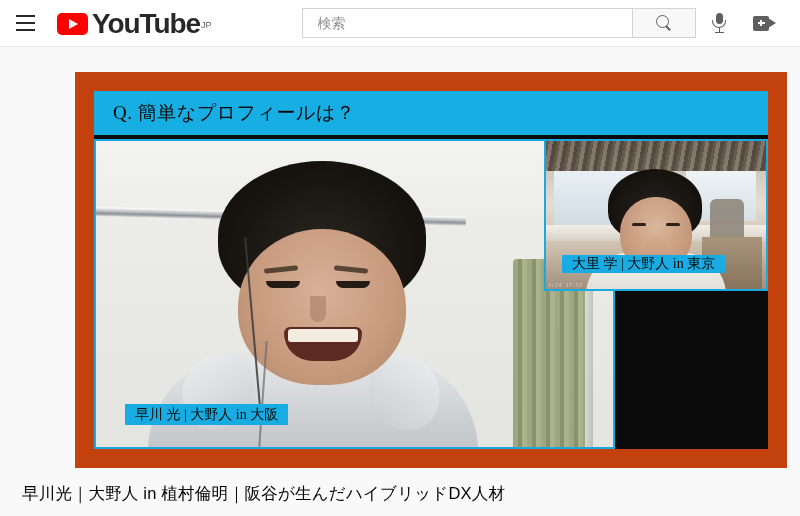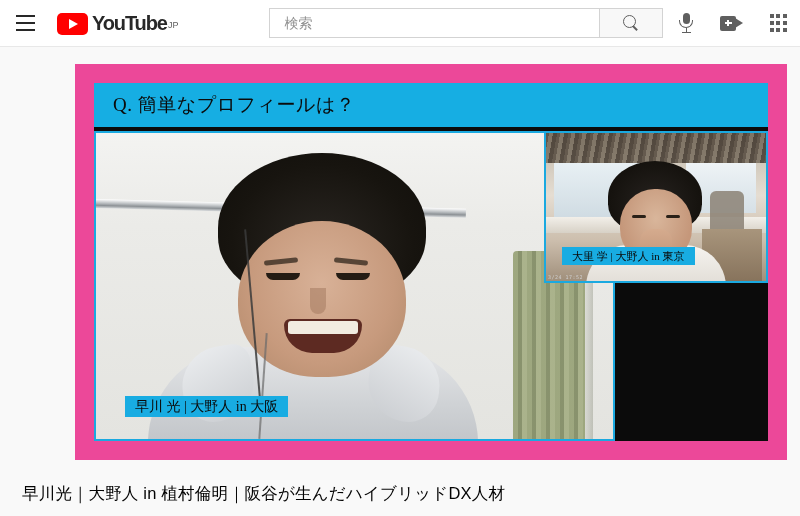--- a/index.html
+++ b/index.html
@@ -34,21 +34,21 @@
     display: flex; align-items: center; justify-content: center; margin-top: 1px;
   }
   .yt-play .tri {
     width: 0; height: 0;
     border-top: 5px solid transparent;
     border-bottom: 5px solid transparent;
     border-left: 9px solid #ffffff;
     margin-left: 2px;
   }
   .yt-word {
-    font-size: 20px; font-weight: bold; color: #282828;
+    font-size: 28px; font-weight: bold; color: #282828;
     letter-spacing: -1.1px; margin-left: 4px; line-height: 23px;
     font-family: "Liberation Sans", sans-serif;
   }
   .yt-country {
     font-size: 9px; color: #606060; margin-left: 1px; margin-top: 8px;
     line-height: 10px; font-weight: normal;
   }
 
   
   .search-area { display: flex; align-items: center; margin-left: 55px; padding-left: 36px; }
@@ -113,22 +113,22 @@
      background:#5f5f5f; border-radius: 7px 7px 2px 2px; }
   .icon-bell .knob { position:absolute; left:7.5px; top:0px; width:3px; height:3.4px; background:#5f5f5f; border-radius:50%; }
   .icon-bell .rim { position:absolute; left:0px; top:14px; width:18px; height:2.2px; background:#5f5f5f; border-radius:1px; }
   .icon-bell .clap { position:absolute; left:6.5px; top:16px; width:5px; height:3.4px; background:#5f5f5f; border-radius: 0 0 3px 3px; }
 
   
   .page-bg { position:absolute; left:0; top:47px; width:800px; height:469px; background:#f9f9f9; }
 
   
   .player {
-    position: absolute; left: 75px; top: 64px; width: 712px; height: 396px;
-    background: #ec4899;
+    position: absolute; left: 75px; top: 72px; width: 712px; height: 396px;
+    background: #c2410c;
   }
   .video-inner {
     position: absolute; left: 19px; top: 19px; width: 674px; height: 358px;
     background: #0b0b0b; overflow: hidden;
   }
 
   
   .q-banner {
     position: absolute; left: 0; top: 0; width: 674px; height: 44px;
     background: #16aee3;
@@ -337,21 +337,21 @@
   .nameplate {
     position: absolute;
     background: #18ace2;
     display: flex; align-items: center;
     padding: 0 10px;
     font-family: "Liberation Serif", "DejaVu Serif", serif;
     color: #0a0a0a;
     white-space: nowrap;
   }
   .np-main { left: 29px; bottom: 22px; height: 21px; font-size: 14px; }
-  .np-tr { left: 16px; bottom: 16px; height: 18px; font-size: 11px; }
+  .np-tr { left: 16px; bottom: 16px; height: 18px; font-size: 14px; }
   .np-br { left: 16px; bottom: 16px; height: 18px; font-size: 12.5px; }
 
   .timestamp {
     position: absolute; left: 2px; bottom: 1px;
     font-size: 5px; color: #cfcfcf; letter-spacing: .5px;
     font-family: "DejaVu Sans Mono", monospace;
   }
 
   
   .video-title {

